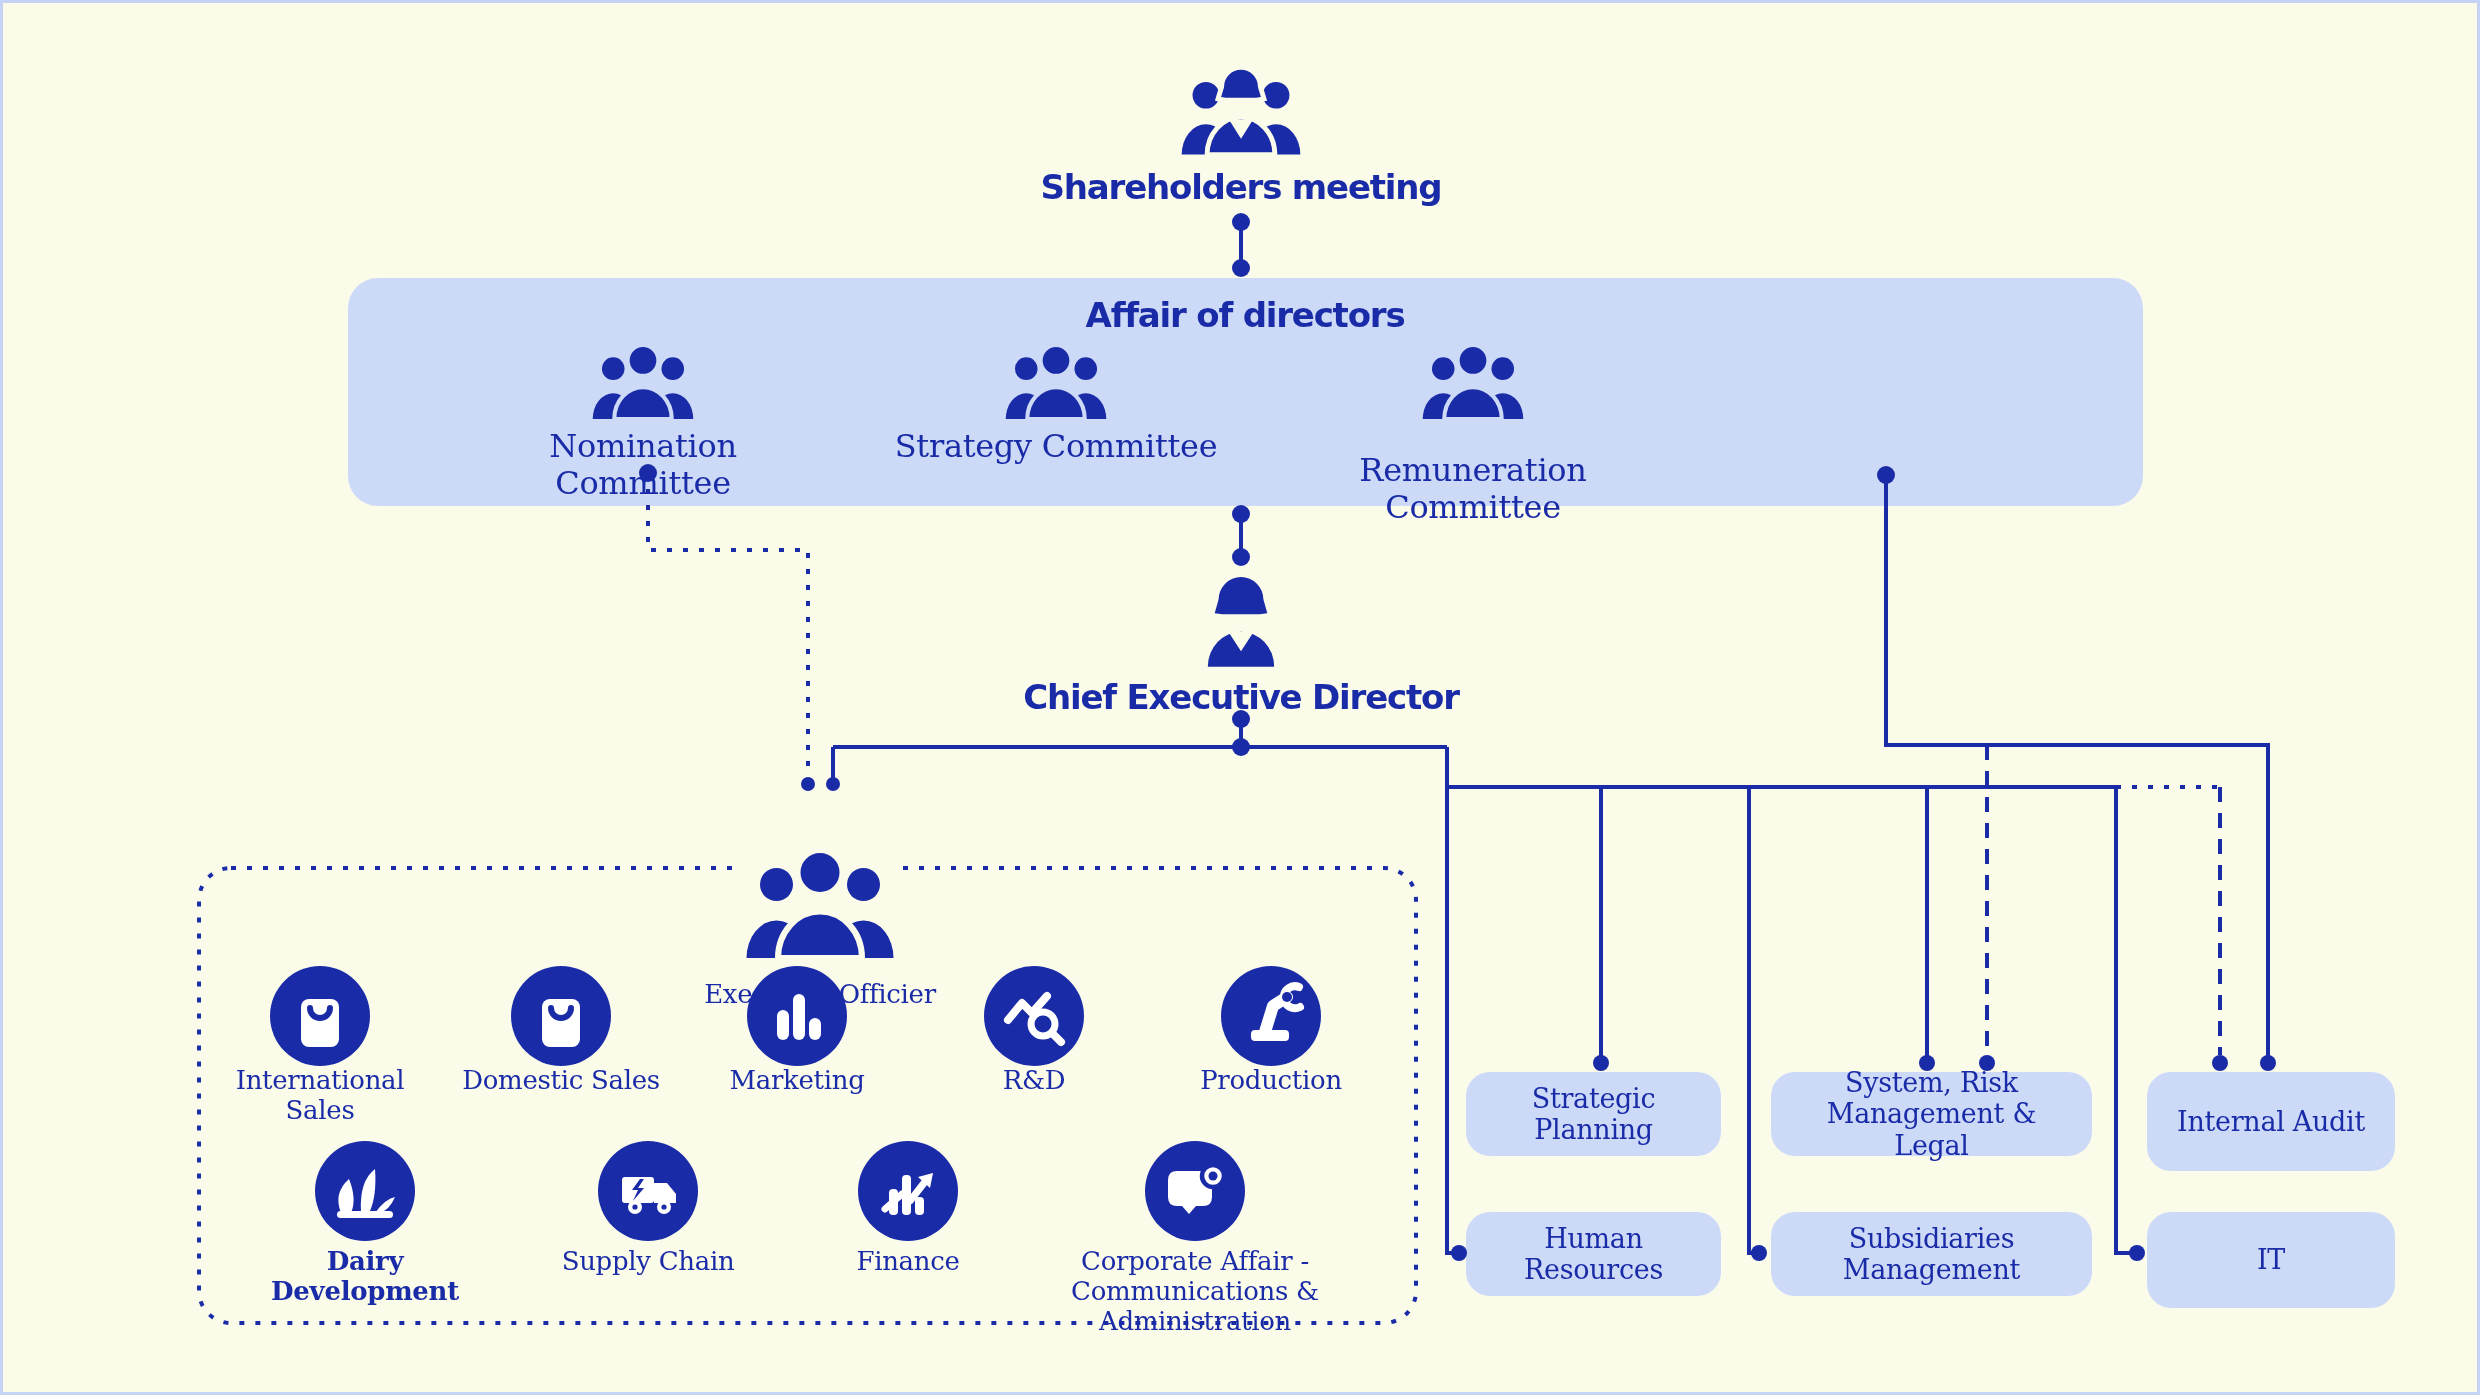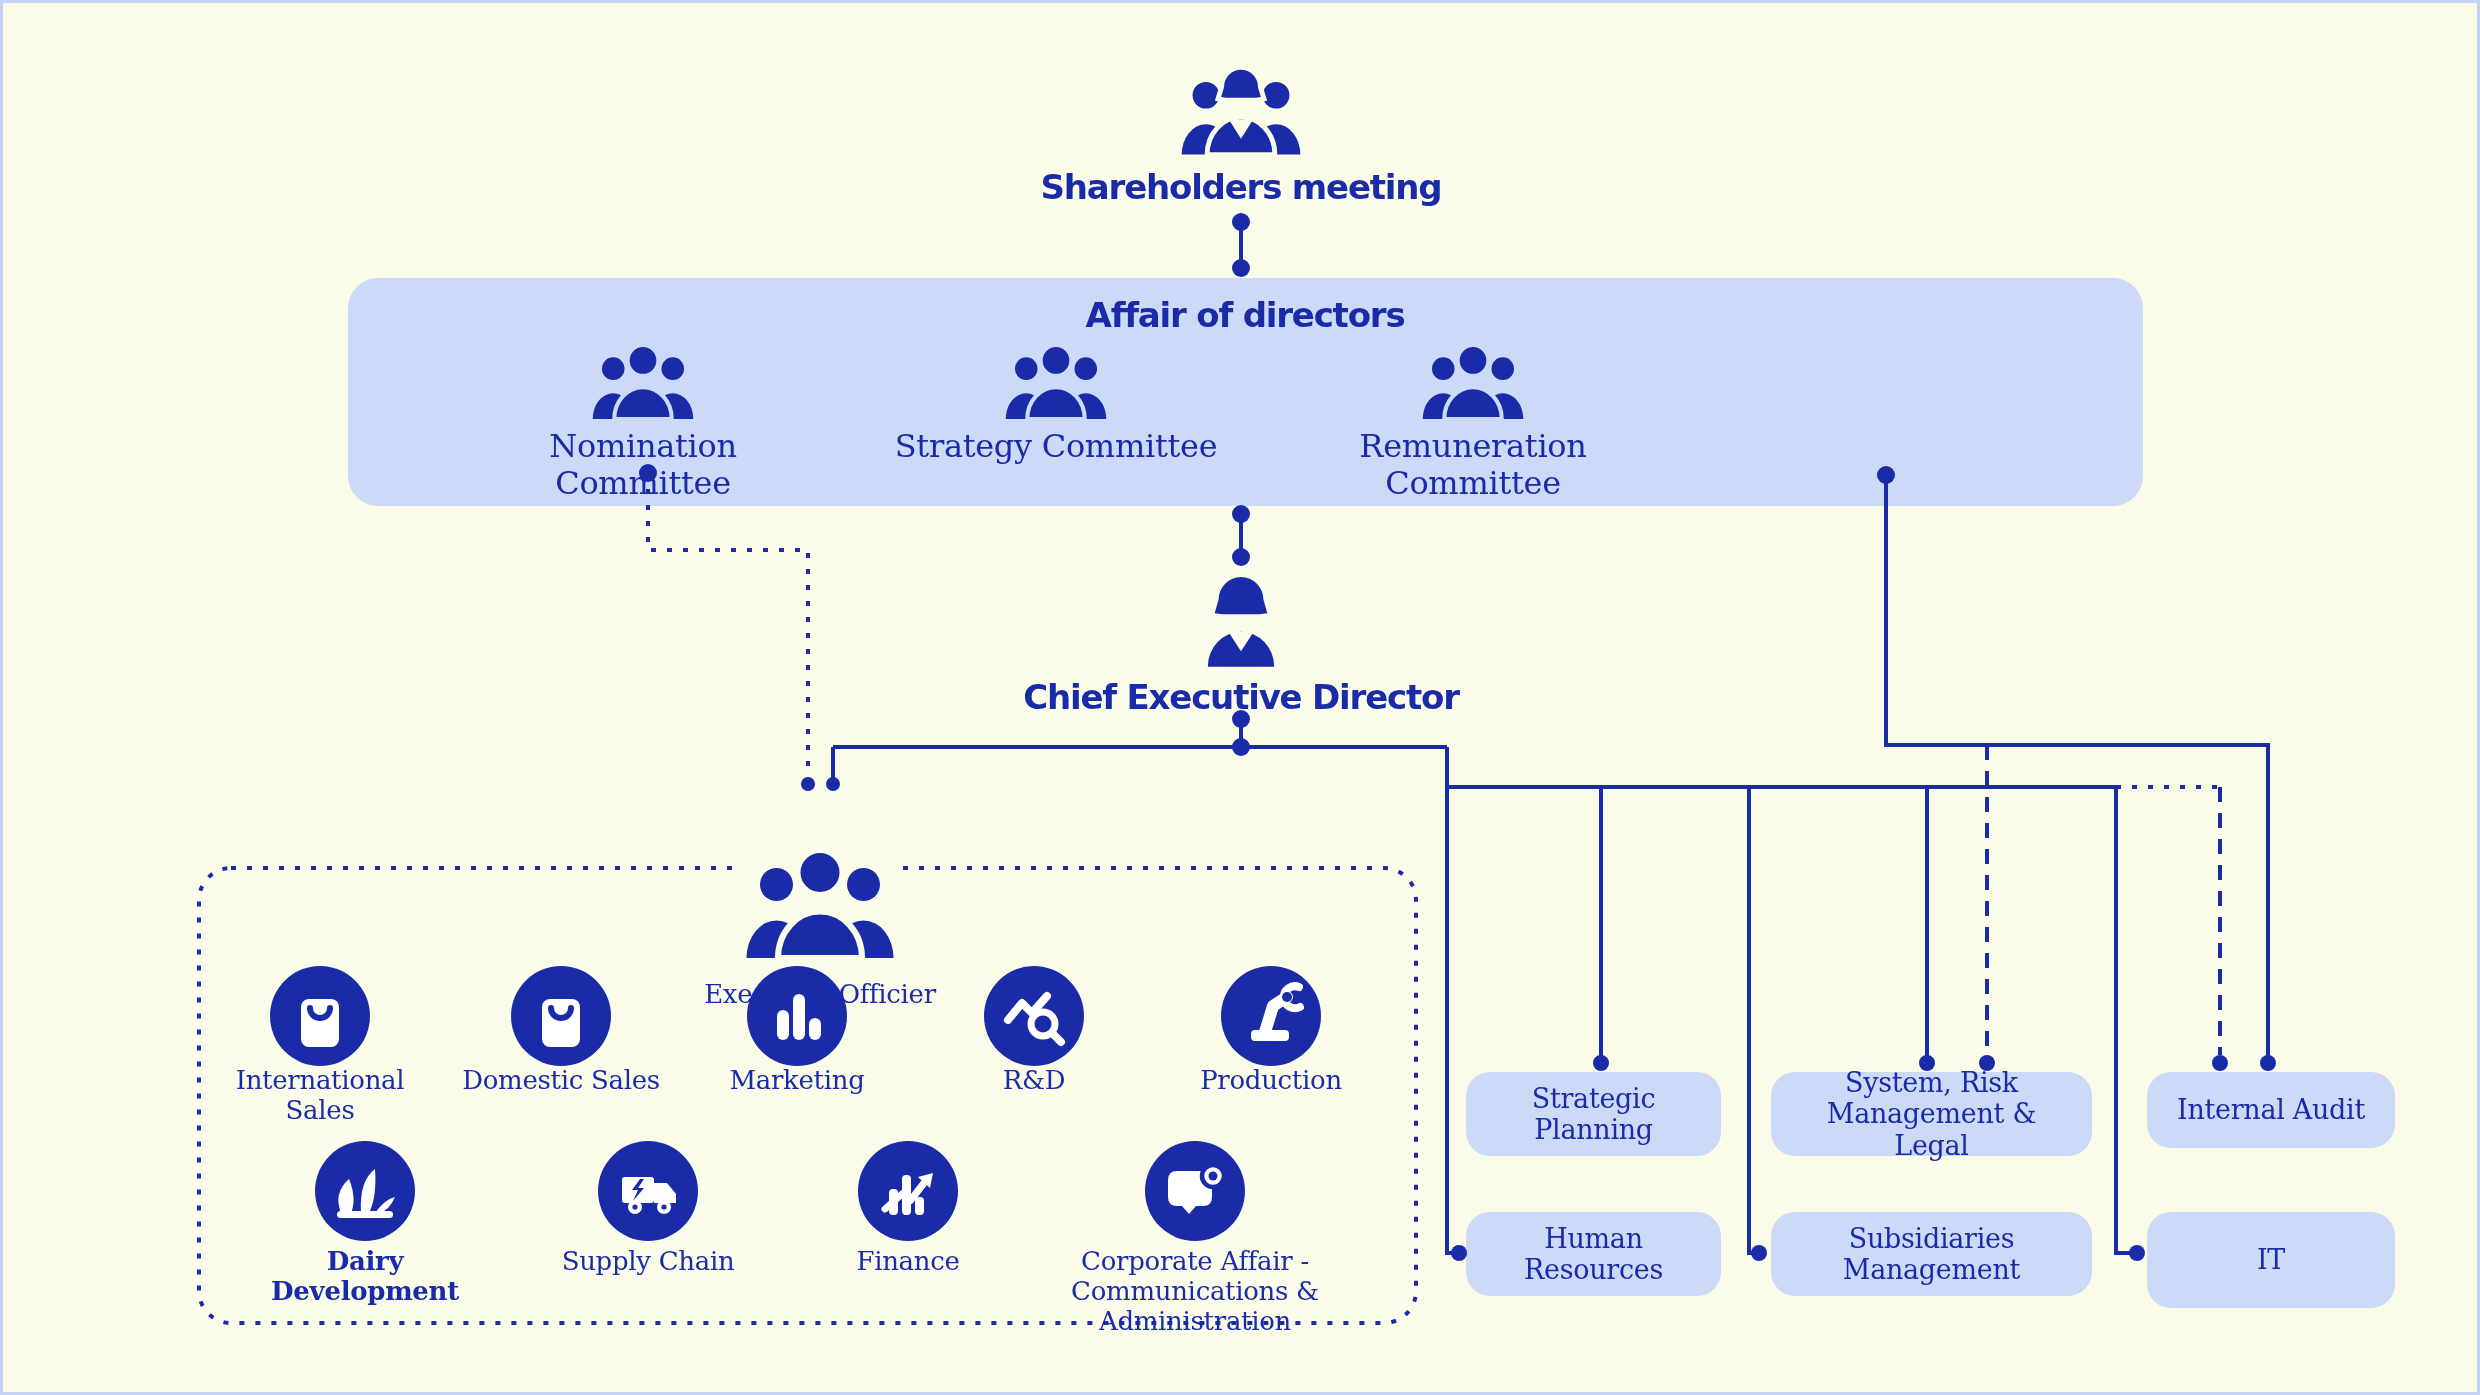--- a/index.html
+++ b/index.html
@@ -172,21 +172,21 @@
   </svg>
 
   <div class="panel" style="left:345px;top:275px;width:1795px;height:228px;"></div>
 
   <div class="staff-box" style="left:1463px;top:1069px;width:255px;height:84px;">
     <div class="serif-label" style="width:170px;">Strategic Planning</div>
   </div>
   <div class="staff-box" style="left:1768px;top:1069px;width:321px;height:84px;">
     <div class="serif-label" style="width:255px;">System, Risk Management &amp; Legal</div>
   </div>
-  <div class="staff-box" style="left:2144px;top:1069px;width:248px;height:76px;">
+  <div class="staff-box" style="left:2144px;top:1069px;width:248px;height:99px;">
     <div class="serif-label" style="width:220px;">Internal Audit</div>
   </div>
   <div class="staff-box" style="left:1463px;top:1209px;width:255px;height:84px;">
     <div class="serif-label" style="width:230px;">Human Resources</div>
   </div>
   <div class="staff-box" style="left:1768px;top:1209px;width:321px;height:84px;">
     <div class="serif-label" style="width:250px;">Subsidiaries Management</div>
   </div>
   <div class="staff-box" style="left:2144px;top:1209px;width:248px;height:96px;">
     <div class="serif-label" style="width:200px;">IT</div>
@@ -206,21 +206,21 @@
         <use href="#g-group"></use>
       </svg>
     <div class="serif-label" style="margin-top:7px;">Nomination Committee</div>
   </div>
   <div class="node committee" style="left:883px;top:340px;width:340px;">
     <svg width="104" height="78" viewBox="0 0 100 76" style="color:#1A2BA8">
         <use href="#g-group"></use>
       </svg>
     <div class="serif-label" style="margin-top:7px;">Strategy Committee</div>
   </div>
-  <div class="node committee" style="left:1300px;top:340px;width:340px;">
+  <div class="node committee" style="left:1300px;top:340px;width:340px;gap:24px;">
     <svg width="104" height="78" viewBox="0 0 100 76" style="color:#1A2BA8">
         <use href="#g-group"></use>
       </svg>
     <div class="serif-label" style="margin-top:7px;">Remuneration Committee</div>
   </div>
 
   <div class="node on-cream" style="left:1013px;top:568px;width:450px;">
     <svg width="78" height="98" viewBox="0 0 80 100" style="color:#1A2BA8">
         <use href="#g-woman"></use>
       </svg>

